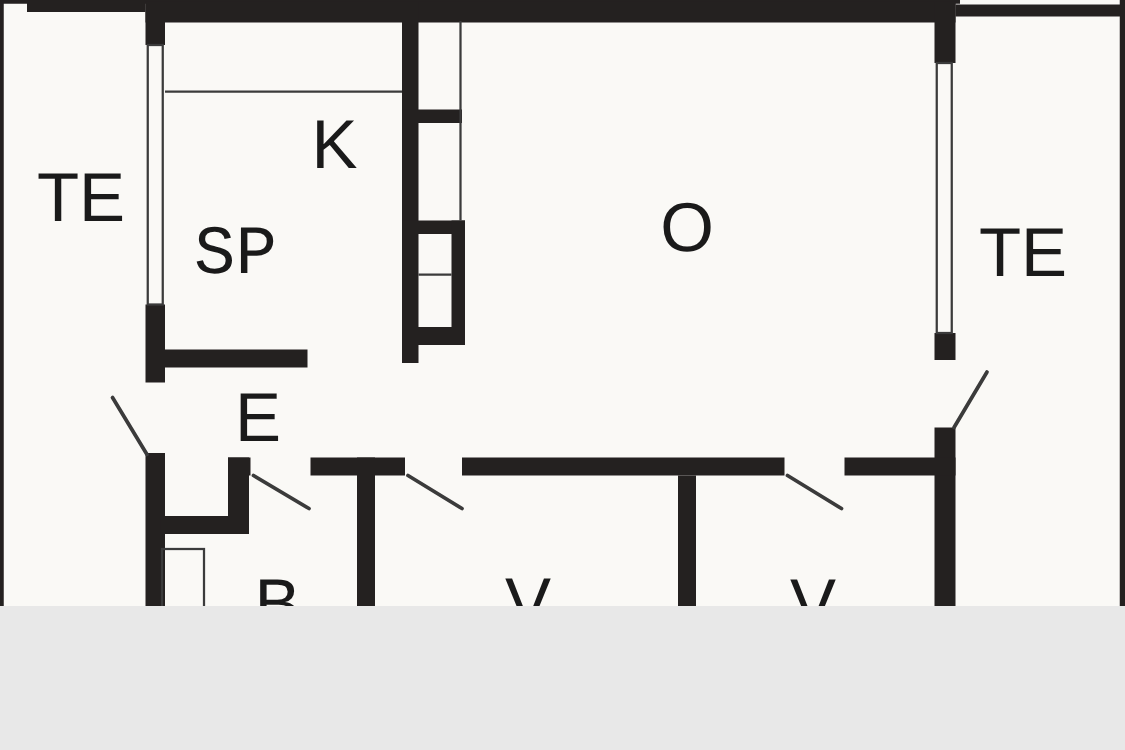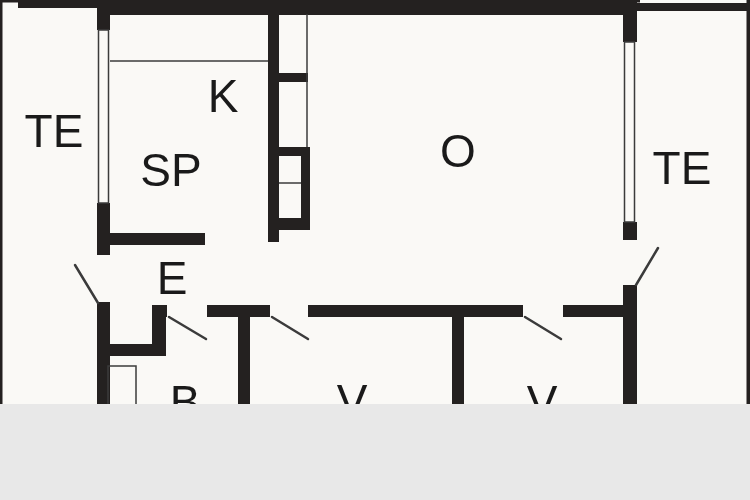--- a/index.html
+++ b/index.html
@@ -99,21 +99,21 @@
       <line x1="169" y1="317" x2="206" y2="339"></line>
       <line x1="272" y1="317" x2="308" y2="339"></line>
       <line x1="525" y1="317" x2="561" y2="339"></line>
       <line x1="172" y1="457" x2="172" y2="488"></line>
     </g>
   </svg>
 
   <div>
     <span class="room-label" style="left: 54px; top: 131px;">TE</span>
     <span class="room-label" style="left: 223px; top: 96px;">K</span>
-    <span class="room-label" style="left: 171px; top: 170px;">SP</span>
+    <span class="room-label" style="left: 157px; top: 170px; font-family: Liberation Mono, monospace;">SP</span>
     <span class="room-label" style="left: 458px; top: 151px;">O</span>
     <span class="room-label" style="left: 682px; top: 168px;">TE</span>
     <span class="room-label" style="left: 172px; top: 278px;">E</span>
     <span class="room-label" style="left: 185px; top: 402px;">B</span>
     <span class="room-label" style="left: 352px; top: 401px;">V</span>
     <span class="room-label" style="left: 542px; top: 402px;">V</span>
   </div>
 
 </div>
 

